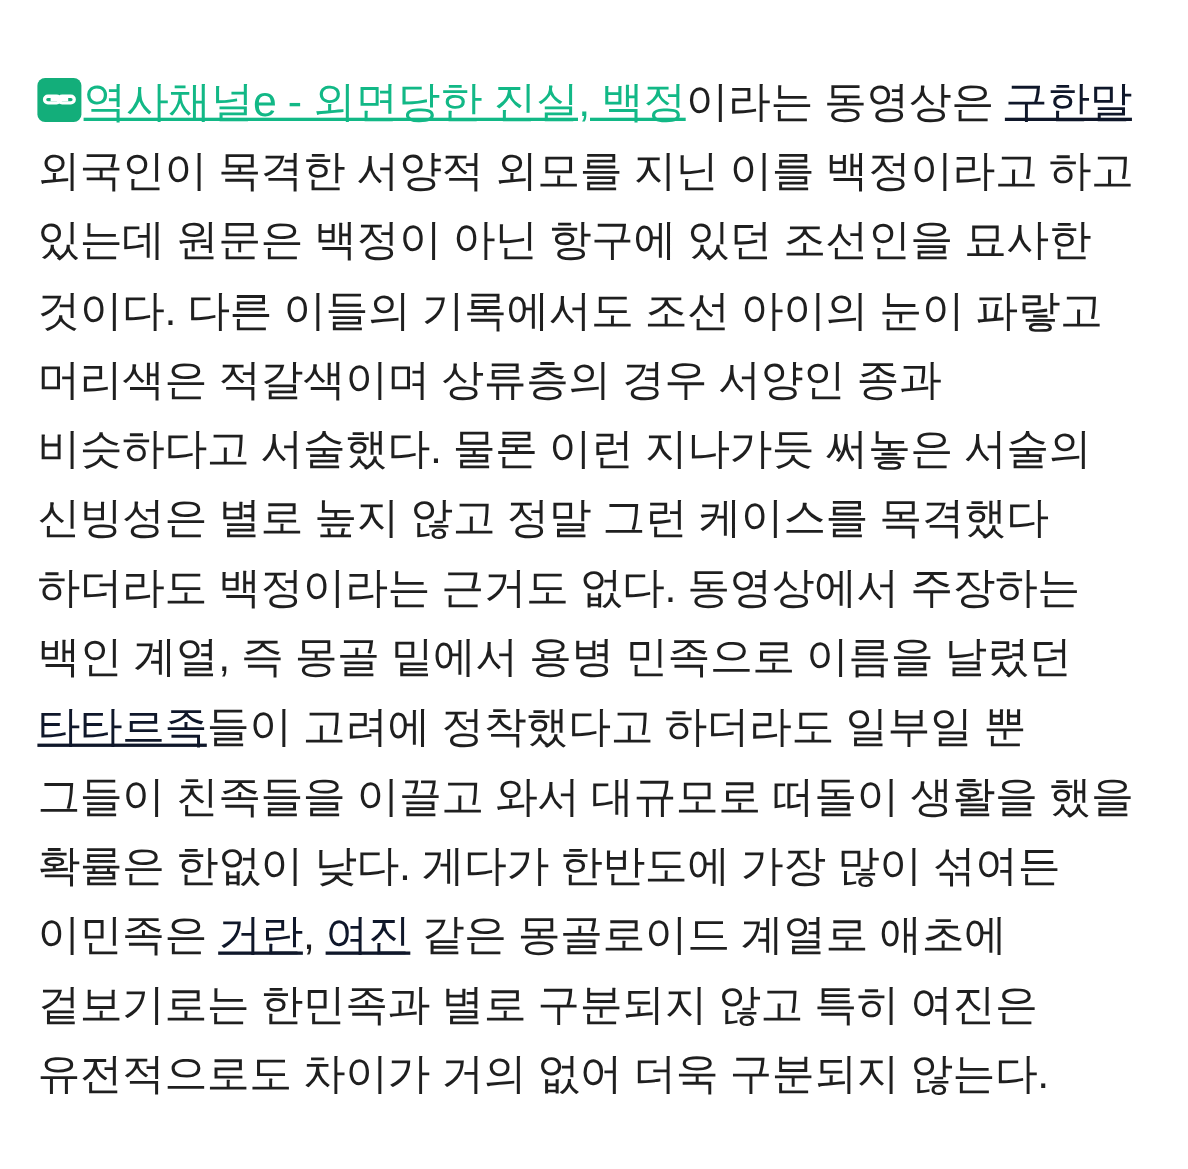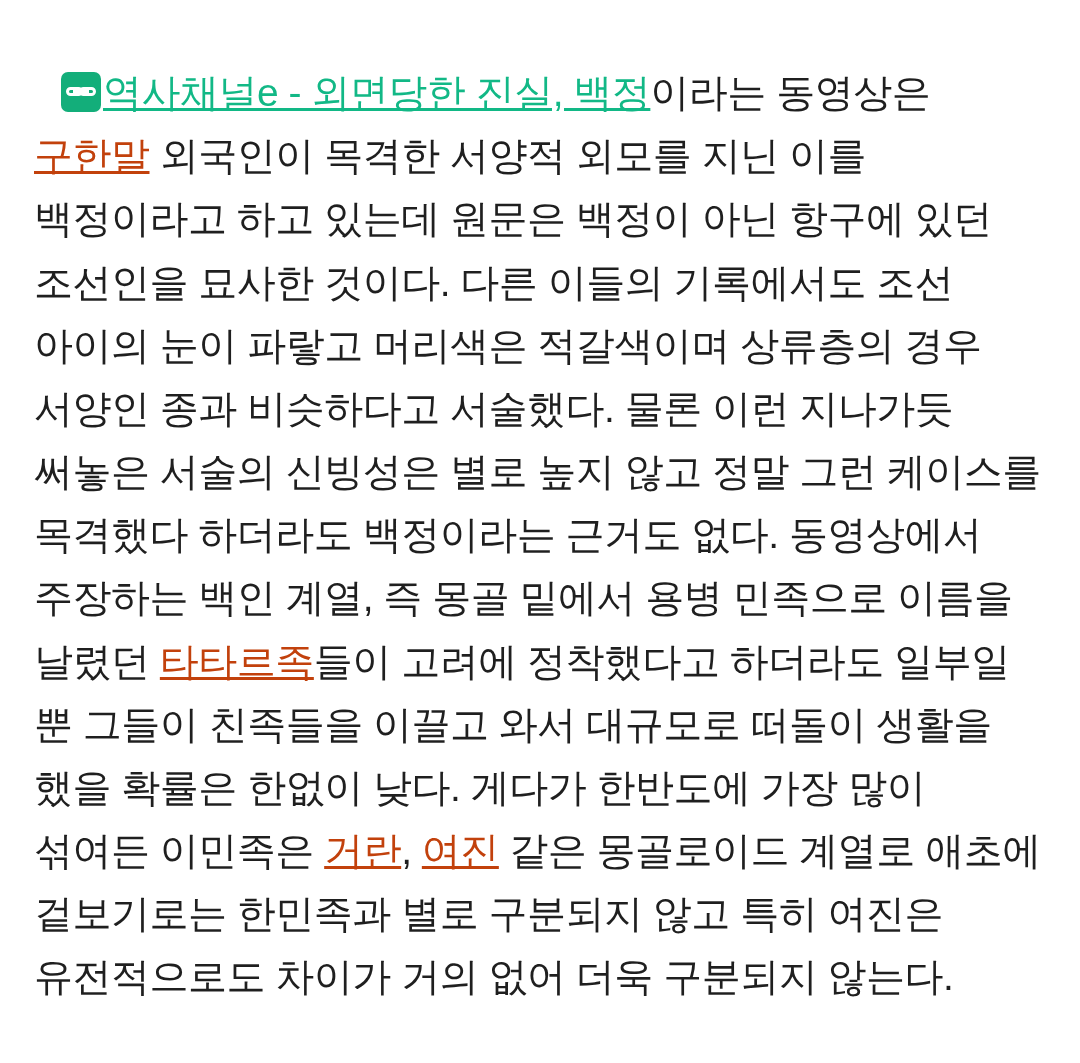--- a/index.html
+++ b/index.html
@@ -27,24 +27,23 @@
     letter-spacing: -0.5px;
     word-break: keep-all;
     text-align: left;
     color: #1f1f1f;
     font-weight: 400;
   }
   .link-green {
     color: #10a37f;
     color: #12b886;
     font-weight: 500;
-    margin-left: 27px;
   }
   .link-blue {
-    color: #c2410c;
+    color: #0f172a;
   }
   .ext-icon {
     display: inline-block;
     width: 40px;
     height: 40px;
     border-radius: 7px;
     background: #13ae7a;
     vertical-align: -6px;
     position: relative;
     margin-right: 2px;

